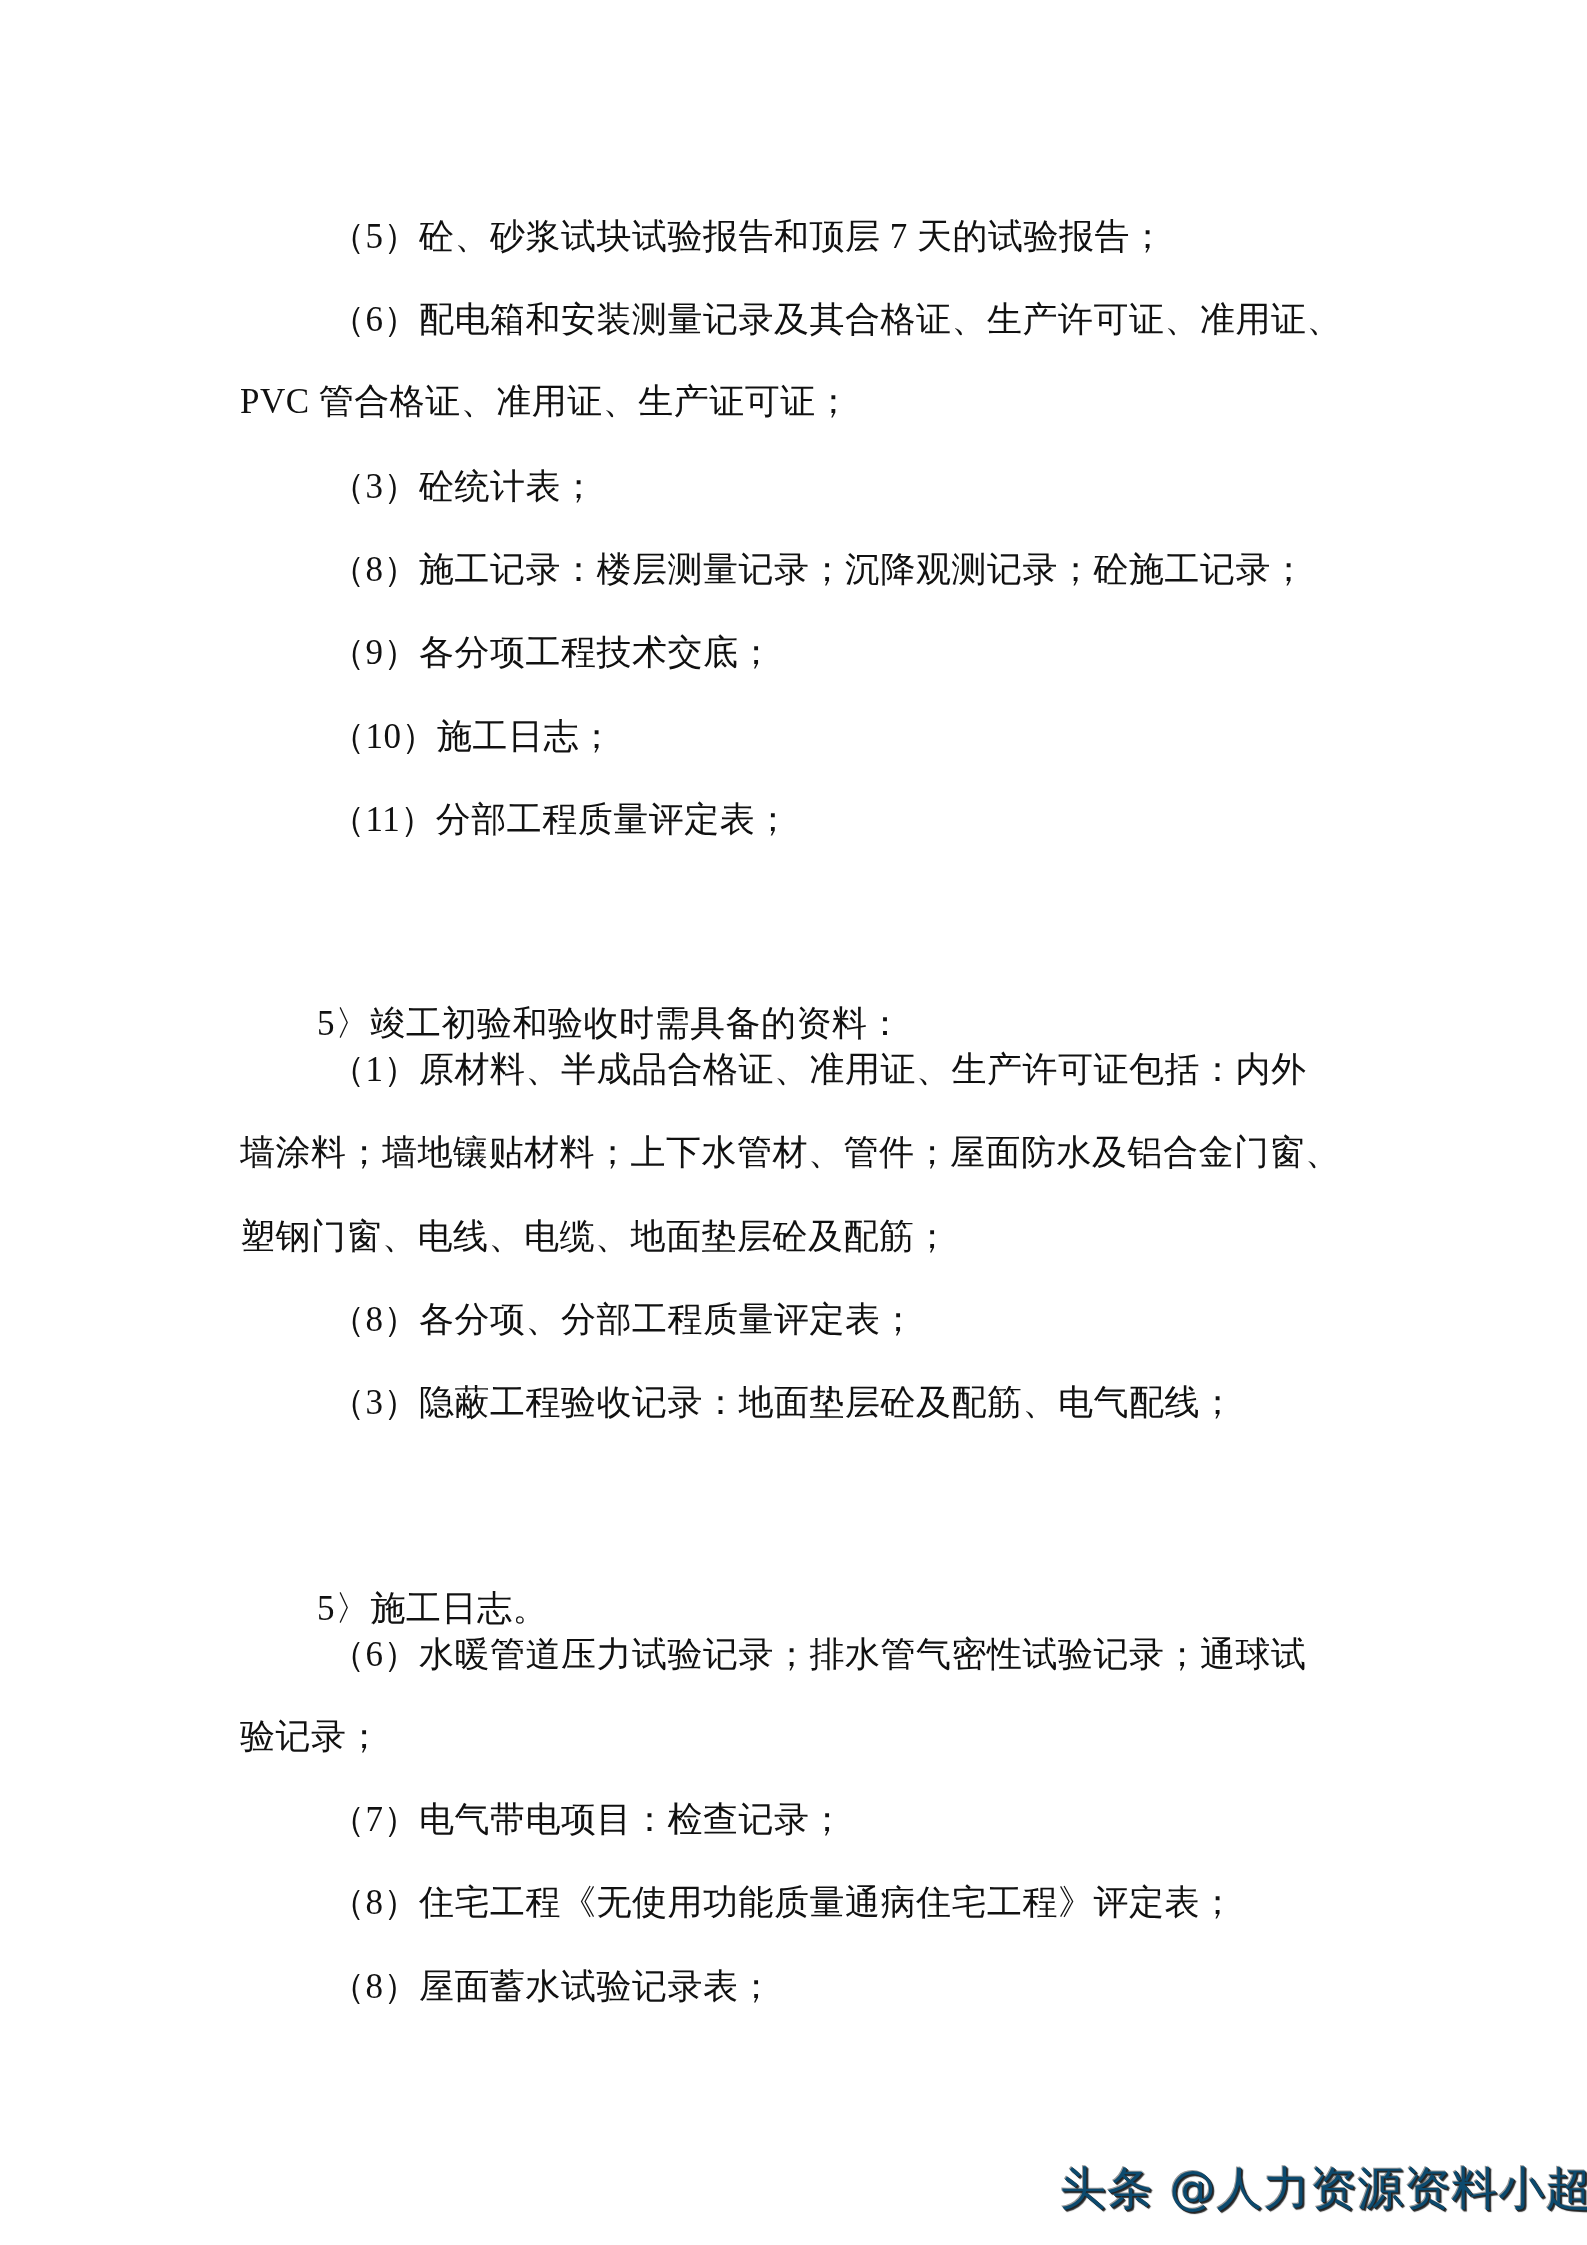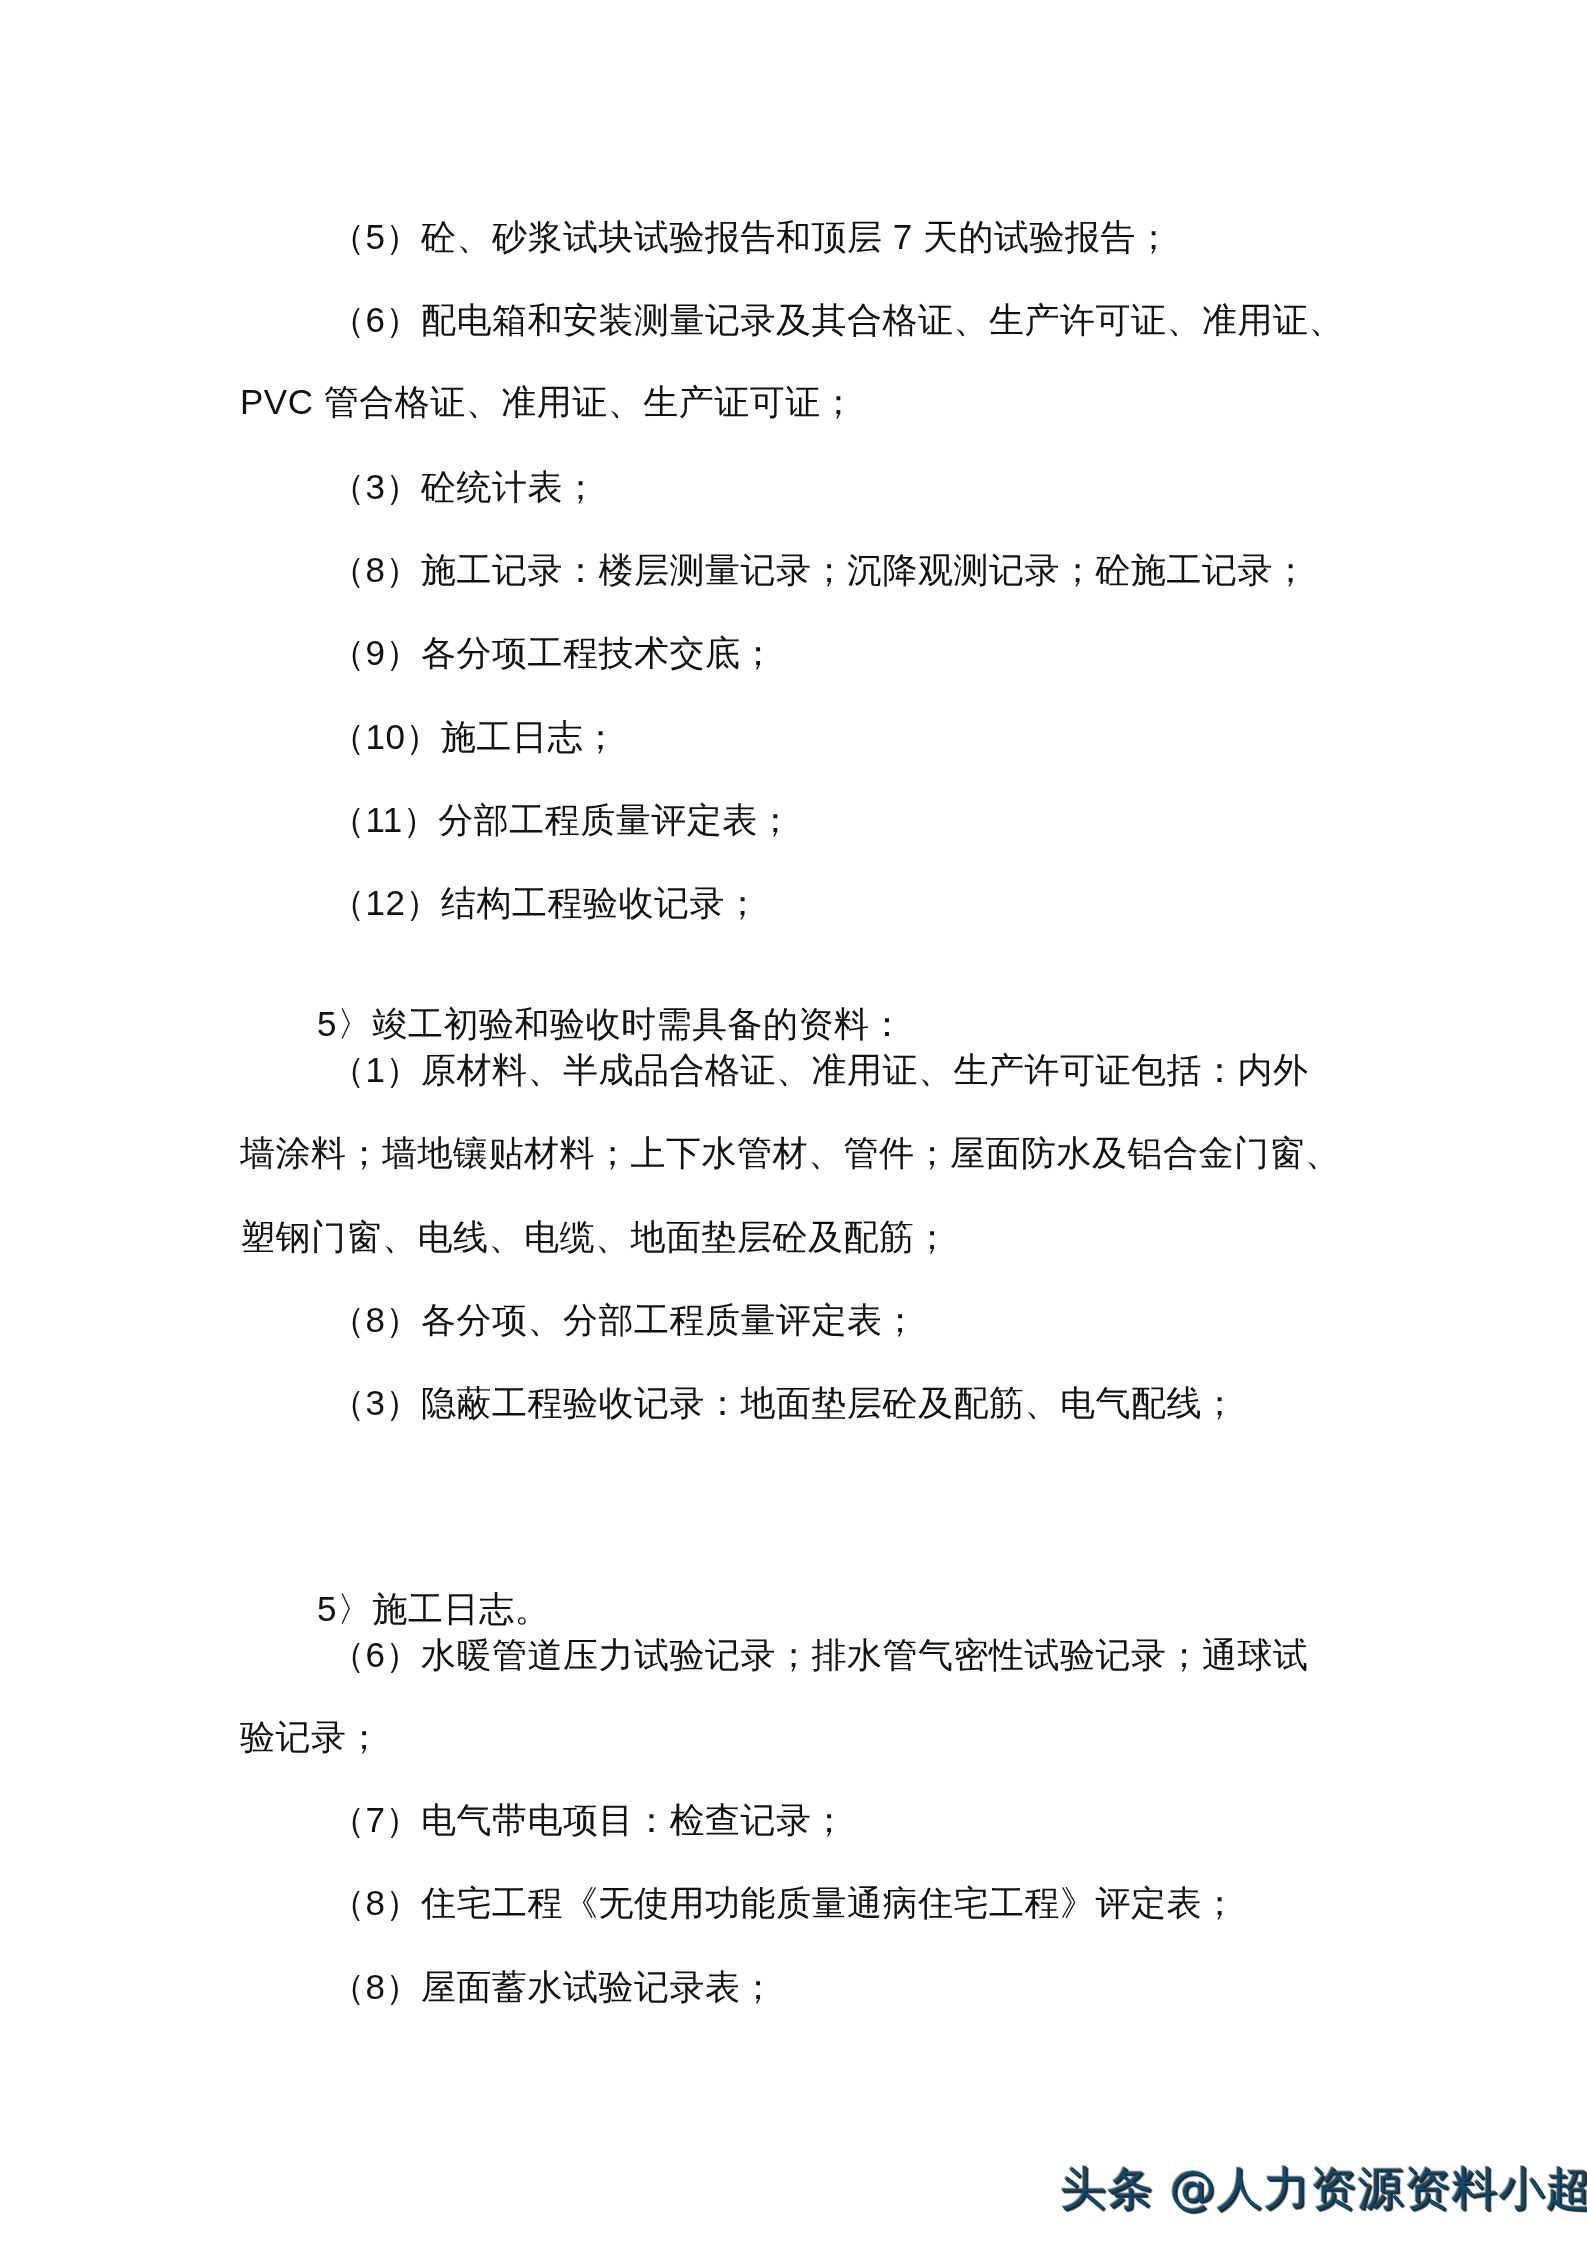--- a/index.html
+++ b/index.html
@@ -19,21 +19,21 @@
       width: 1587px;
       height: 2245px;
       background: #ffffff;
     }
     .line {
       position: absolute;
       left: 240px;
       width: 1110px;
       height: 44px;
       line-height: 44px;
-      font-family: Liberation Sans, sans-serif;
+      font-family: Liberation Serif, serif;
       font-size: 35px;
       color: #111111;
       white-space: nowrap;
       letter-spacing: 0.5px;
     }
     .indent { left: 330px; width: 1020px; }
     .heading-indent { left: 317px; width: 1030px; margin-top: 39px; }
     .watermark {
       position: absolute;
       left: 1060px;
@@ -53,21 +53,20 @@
 
 <div class="page">
   <div class="line indent" style="top:215px">（5）砼、砂浆试块试验报告和顶层 7 天的试验报告；</div>
   <div class="line indent" style="top:298px">（6）配电箱和安装测量记录及其合格证、生产许可证、准用证、</div>
   <div class="line" style="top:380px">PVC 管合格证、准用证、生产证可证；</div>
   <div class="line indent" style="top:465px">（3）砼统计表；</div>
   <div class="line indent" style="top:548px">（8）施工记录：楼层测量记录；沉降观测记录；砼施工记录；</div>
   <div class="line indent" style="top:631px">（9）各分项工程技术交底；</div>
   <div class="line indent" style="top:715px">（10）施工日志；</div>
   <div class="line indent" style="top:798px">（11）分部工程质量评定表；</div>
-  <div class="line indent" style="top:881px">（12）结构工程验收记录；</div>
   <div class="line heading-indent" style="top:963px">5〉竣工初验和验收时需具备的资料：</div>
   <div class="line indent" style="top:1048px">（1）原材料、半成品合格证、准用证、生产许可证包括：内外</div>
   <div class="line" style="top:1131px">墙涂料；墙地镶贴材料；上下水管材、管件；屋面防水及铝合金门窗、</div>
   <div class="line" style="top:1215px">塑钢门窗、电线、电缆、地面垫层砼及配筋；</div>
   <div class="line indent" style="top:1298px">（8）各分项、分部工程质量评定表；</div>
   <div class="line indent" style="top:1381px">（3）隐蔽工程验收记录：地面垫层砼及配筋、电气配线；</div>
   <div class="line heading-indent" style="top:1548px">5〉施工日志。</div>
   <div class="line indent" style="top:1633px">（6）水暖管道压力试验记录；排水管气密性试验记录；通球试</div>
   <div class="line" style="top:1715px">验记录；</div>
   <div class="line indent" style="top:1798px">（7）电气带电项目：检查记录；</div>

